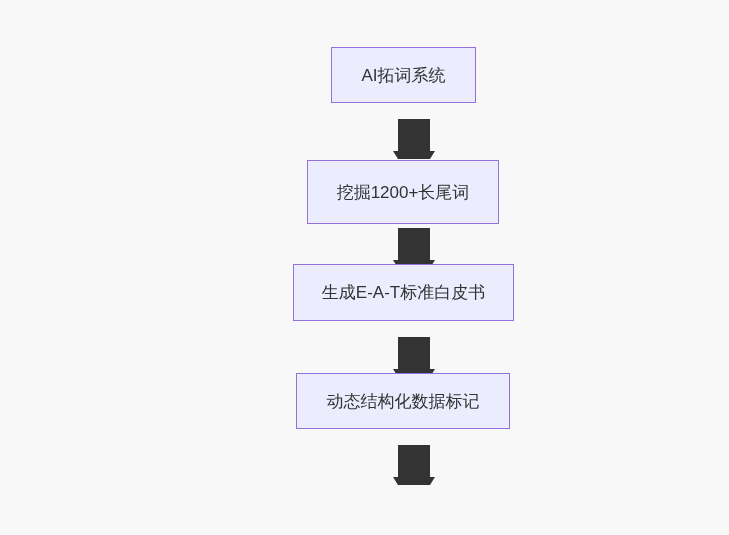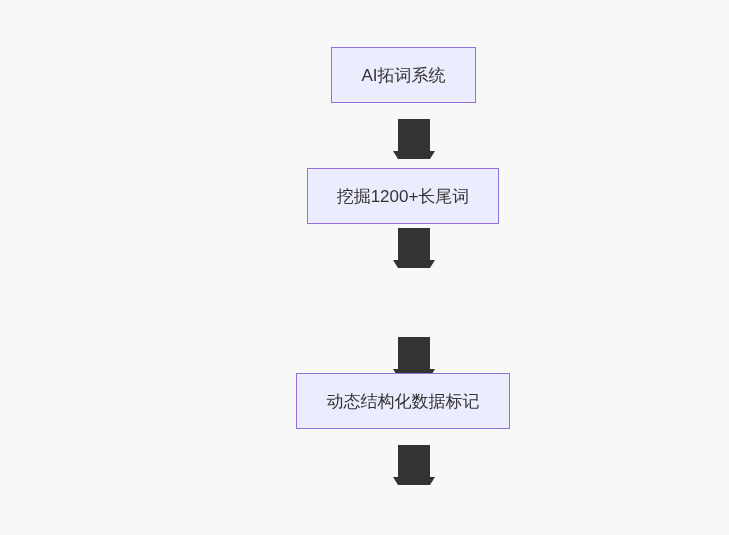--- a/index.html
+++ b/index.html
@@ -26,21 +26,21 @@
     border: 1px solid var(--node-border);
     color: var(--text);
     font-size: 17px;
     display: flex;
     align-items: center;
     justify-content: center;
     text-align: center;
     white-space: nowrap;
   }
   .node1 { left: 299px; top: 15px;  width: 145px; height: 56px; }
-  .node2 { left: 275px; top: 136px; width: 192px; height: 56px; }
+  .node2 { left: 275px; top: 128px; width: 192px; height: 64px; }
   .node3 { left: 261px; top: 232px; width: 221px; height: 57px; }
   .node4 { left: 264px; top: 341px; width: 214px; height: 56px; }
   .node5 { left: 253px; top: 450px; width: 234px; height: 56px; }
   .edge {
     position: absolute;
     left: 366px;
     width: 10px;
     display: flex;
     flex-direction: column;
     align-items: center;
@@ -73,20 +73,21 @@
     <div class="edge-head"></div>
   </div>
 
   <div class="node node2">挖掘1200+长尾词</div>
 
   <div class="edge edge2">
     <div class="edge-line"></div>
     <div class="edge-head"></div>
   </div>
 
+  <div class="node node3">生成E-A-T标准白皮书</div>
 
   <div class="edge edge3">
     <div class="edge-line"></div>
     <div class="edge-head"></div>
   </div>
 
   <div class="node node4">动态结构化数据标记</div>
 
   <div class="edge edge4">
     <div class="edge-line"></div>

